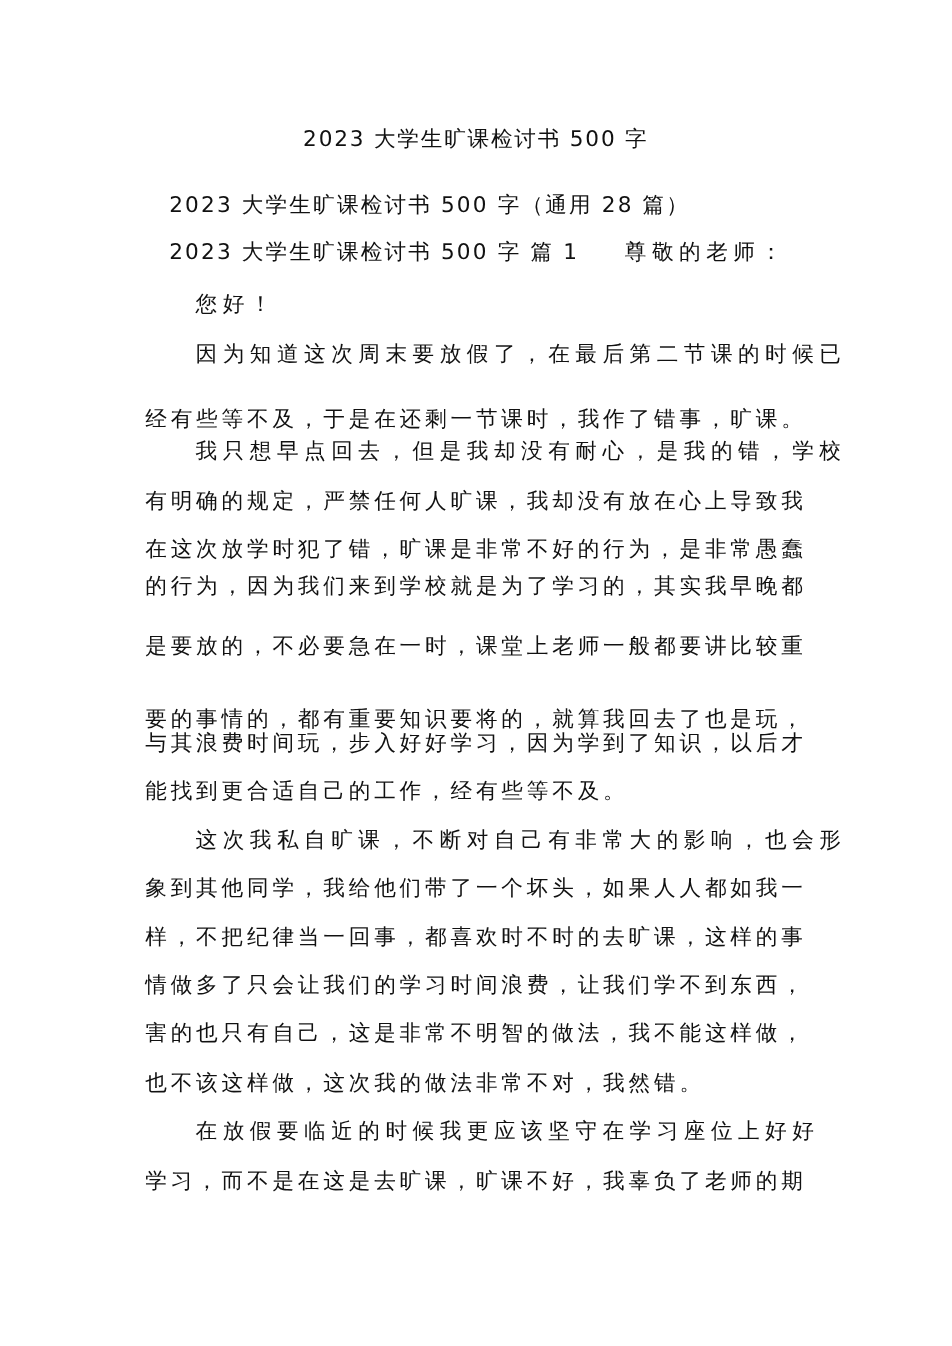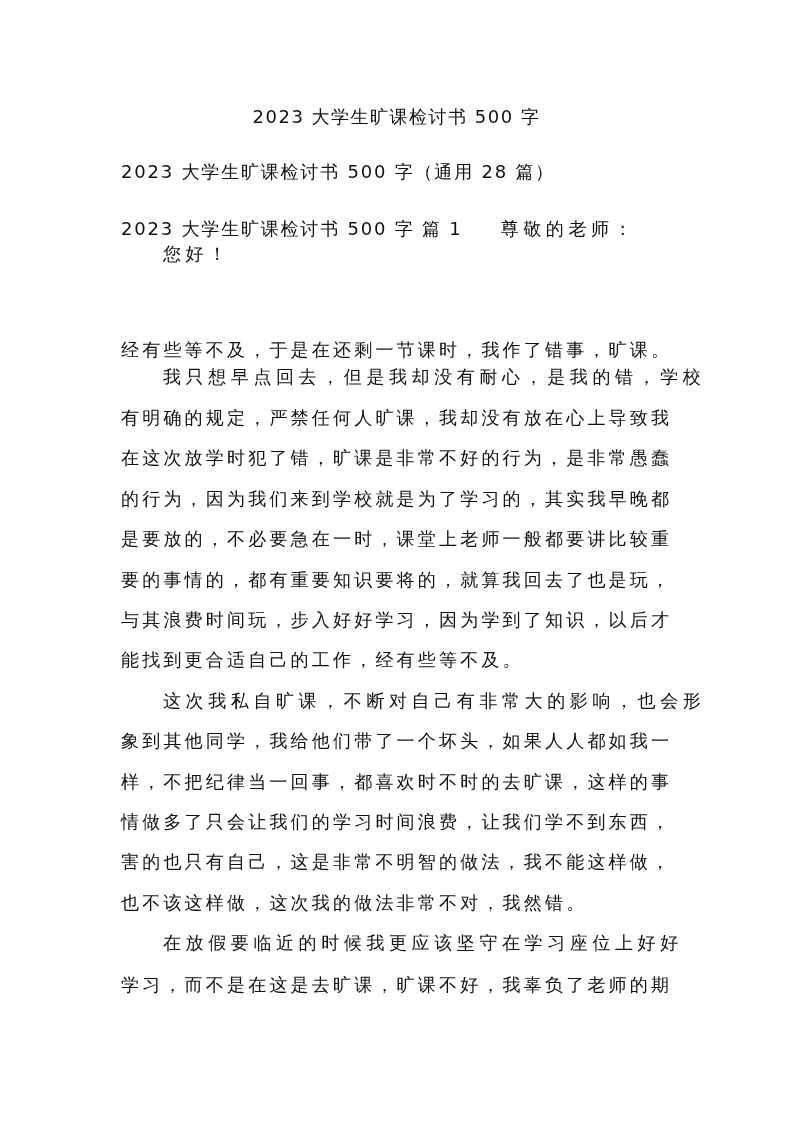--- a/index.html
+++ b/index.html
@@ -3,45 +3,46 @@
 <meta charset="utf-8">
 <style>
   html, body { margin: 0; padding: 0; background: #ffffff; }
   body { width: 793px; height: 1122px; overflow: hidden; position: relative;
          font-family: "DejaVu Sans", "Liberation Sans", sans-serif; color: #111; }
   .page { position: absolute; left: 0; top: 0; width: 793px; height: 940px; background: #fff; }
   .title { position: absolute; top: 104px; left: 0; width: 793px; text-align: center;
            font-size: 18px; line-height: 26px; letter-spacing: 1.5px; }
   .line { position: absolute; left: 121px; width: 560px; font-size: 18px; line-height: 26px;
           white-space: nowrap; letter-spacing: 4.6px; }
-  .hd { letter-spacing: 1.8px; }
+  .hd { letter-spacing: 1.8px; margin-left: 20px; }
   .indent { left: 163px; }
   .gap { display: inline-block; width: 38px; }
 </style>
 </head>
 <body>
 
 <div class="page">
   <div class="title">2023 大学生旷课检讨书 500 字</div>
 
   <div class="line hd" style="top:159px">2023 大学生旷课检讨书 500 字（通用 28 篇）</div>
 
-  <div class="line hd" style="top:216px">
+  <div class="line hd" style="top:198px">
     <span>2023 大学生旷课检讨书 500 字  篇 1</span><span class="gap"></span><span style="letter-spacing:4.6px">尊敬的老师：</span>
   </div>
 
   <div class="line indent" style="top:241px">您好！</div>
 
+  <div class="line indent" style="top:283px">因为知道这次周末要放假了，在最后第二节课的时候已</div>
   <div class="line" style="top:337px; letter-spacing:3.2px">经有些等不及，于是在还剩一节课时，我作了错事，旷课。</div>
   <div class="line indent" style="top:364px">我只想早点回去，但是我却没有耐心，是我的错，学校</div>
   <div class="line" style="top:405px; letter-spacing:3.2px">有明确的规定，严禁任何人旷课，我却没有放在心上导致我</div>
   <div class="line" style="top:445px; letter-spacing:3.2px">在这次放学时犯了错，旷课是非常不好的行为，是非常愚蠢</div>
-  <div class="line" style="top:486px; letter-spacing:3.2px">的行为，因为我们来到学校就是为了学习的，其实我早晚都</div>
+  <div class="line" style="top:476px; letter-spacing:3.2px">的行为，因为我们来到学校就是为了学习的，其实我早晚都</div>
   <div class="line" style="top:526px; letter-spacing:3.2px">是要放的，不必要急在一时，课堂上老师一般都要讲比较重</div>
-  <div class="line" style="top:567px; letter-spacing:3.2px">要的事情的，都有重要知识要将的，就算我回去了也是玩，</div>
+  <div class="line" style="top:587px; letter-spacing:3.2px">要的事情的，都有重要知识要将的，就算我回去了也是玩，</div>
   <div class="line" style="top:607px; letter-spacing:3.2px">与其浪费时间玩，步入好好学习，因为学到了知识，以后才</div>
   <div class="line" style="top:647px; letter-spacing:3.2px">能找到更合适自己的工作，经有些等不及。</div>
   <div class="line indent" style="top:688px">这次我私自旷课，不断对自己有非常大的影响，也会形</div>
   <div class="line" style="top:728px; letter-spacing:3.2px">象到其他同学，我给他们带了一个坏头，如果人人都如我一</div>
   <div class="line" style="top:769px; letter-spacing:3.2px">样，不把纪律当一回事，都喜欢时不时的去旷课，这样的事</div>
   <div class="line" style="top:849px; letter-spacing:3.2px">害的也只有自己，这是非常不明智的做法，我不能这样做，</div>
   <div class="line" style="top:809px; letter-spacing:3.2px">情做多了只会让我们的学习时间浪费，让我们学不到东西，</div>
   <div class="line indent" style="top:930px">在放假要临近的时候我更应该坚守在学习座位上好好</div>
   <div class="line" style="top:890px; letter-spacing:3.2px">也不该这样做，这次我的做法非常不对，我然错。</div>
   <div class="line" style="top:972px; letter-spacing:3.2px">学习，而不是在这是去旷课，旷课不好，我辜负了老师的期</div>

